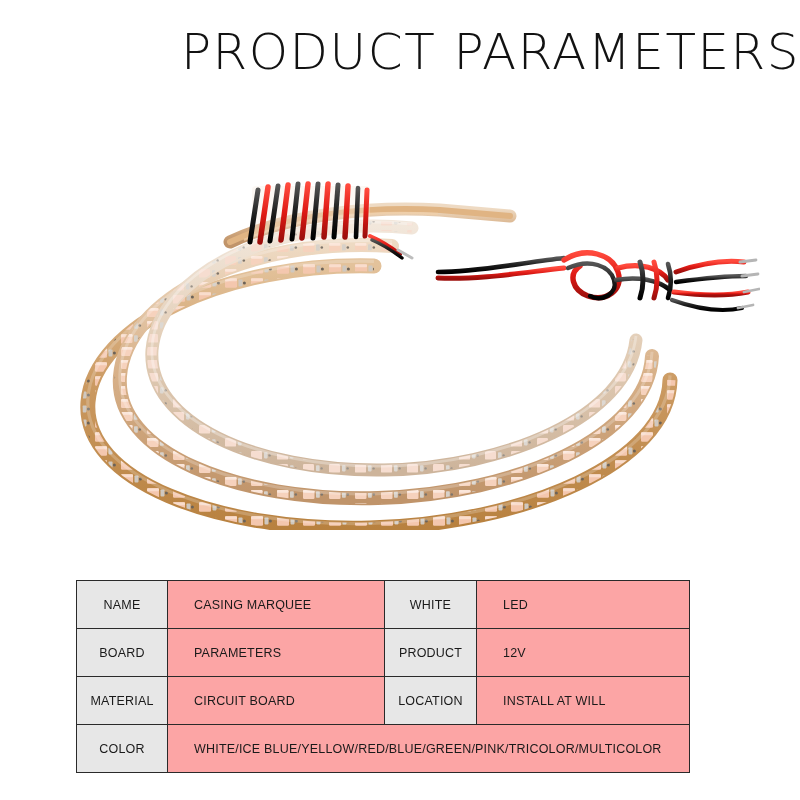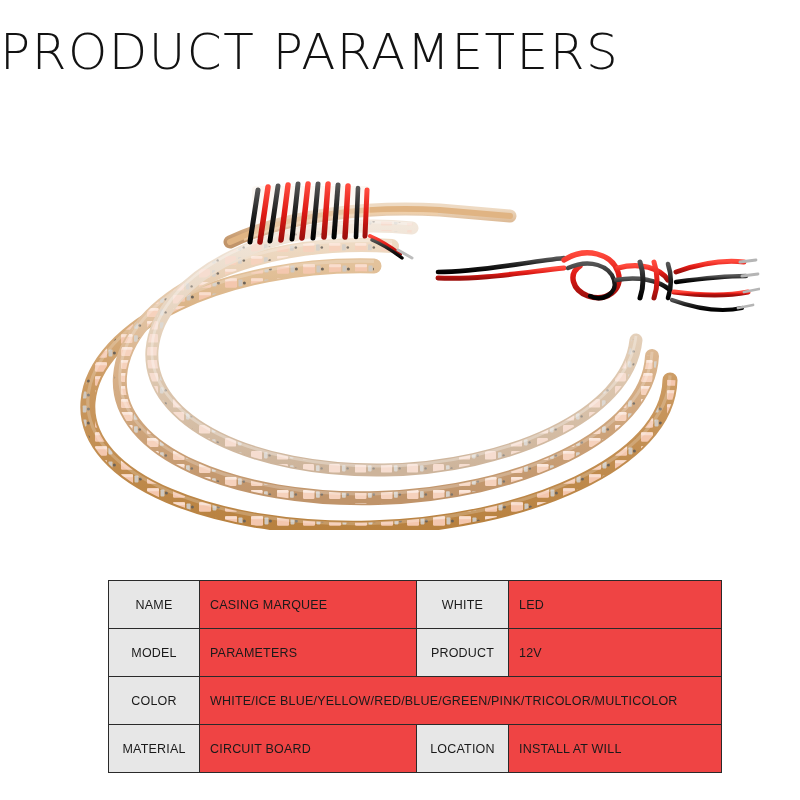--- a/index.html
+++ b/index.html
@@ -15,21 +15,21 @@
     font-family: "Liberation Sans", sans-serif;
     color: #1a1a1a;
   }
 
   
   .page-title {
     position: absolute;
     top: 24px;
     left: 0;
     width: 800px;
-    text-align: left;
+    text-align: right;
     font-size: 50px;
     font-weight: 300;
     letter-spacing: 1.5px;
     color: #121212;
     line-height: 1.12;
     white-space: nowrap;
     font-family: "DejaVu Sans", sans-serif;
   }
 
   
@@ -39,36 +39,36 @@
     top: 150px;
     width: 720px;
     height: 380px;
     background: #ffffff;
   }
   .product-photo svg { display: block; }
 
   
   .spec-table {
     position: absolute;
-    left: 108px;
+    left: 76px;
     top: 580px;
     width: 613px;
     border-collapse: collapse;
     table-layout: fixed;
     font-size: 12.5px;
   }
   .spec-table td {
     border: 1.6px solid #2a2a2a;
     height: 47px;
-    padding: 0 10px;
+    padding: 0 26px;
     vertical-align: middle;
     font-weight: 400;
     letter-spacing: 0.2px;
     color: #1a1a1a;
-    background: #ef4444;
+    background: #fca5a5;
   }
   .spec-table td.label {
     background: #e7e7e7;
     text-align: center;
     padding: 0 4px;
   }
   .col-label-1 { width: 91px; }
   .col-value-1 { width: 217px; }
   .col-label-2 { width: 92px; }
   .col-value-2 { width: 213px; }
@@ -225,29 +225,29 @@
       <col class="col-value-2">
   </colgroup>
   <tbody>
     <tr>
       <td class="label">NAME</td>
       <td>CASING MARQUEE</td>
       <td class="label">WHITE</td>
       <td>LED</td>
     </tr>
     <tr>
-      <td class="label">MODEL</td>
+      <td class="label">BOARD</td>
       <td>PARAMETERS</td>
       <td class="label">PRODUCT</td>
       <td>12V</td>
-    </tr>
-    <tr>
-      <td class="label">COLOR</td>
-      <td colspan="3">WHITE/ICE BLUE/YELLOW/RED/BLUE/GREEN/PINK/TRICOLOR/MULTICOLOR</td>
     </tr>
     <tr>
       <td class="label">MATERIAL</td>
       <td>CIRCUIT BOARD</td>
       <td class="label">LOCATION</td>
       <td>INSTALL AT WILL</td>
     </tr>
+    <tr>
+      <td class="label">COLOR</td>
+      <td colspan="3">WHITE/ICE BLUE/YELLOW/RED/BLUE/GREEN/PINK/TRICOLOR/MULTICOLOR</td>
+    </tr>
   </tbody>
 </table>
 
 </body></html>

